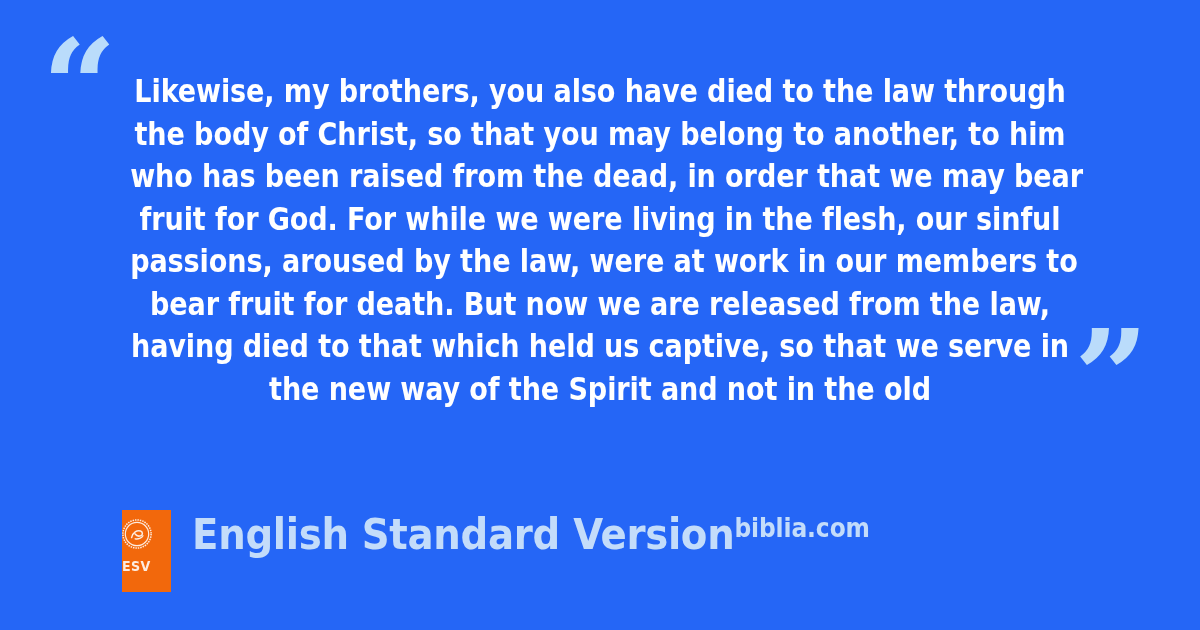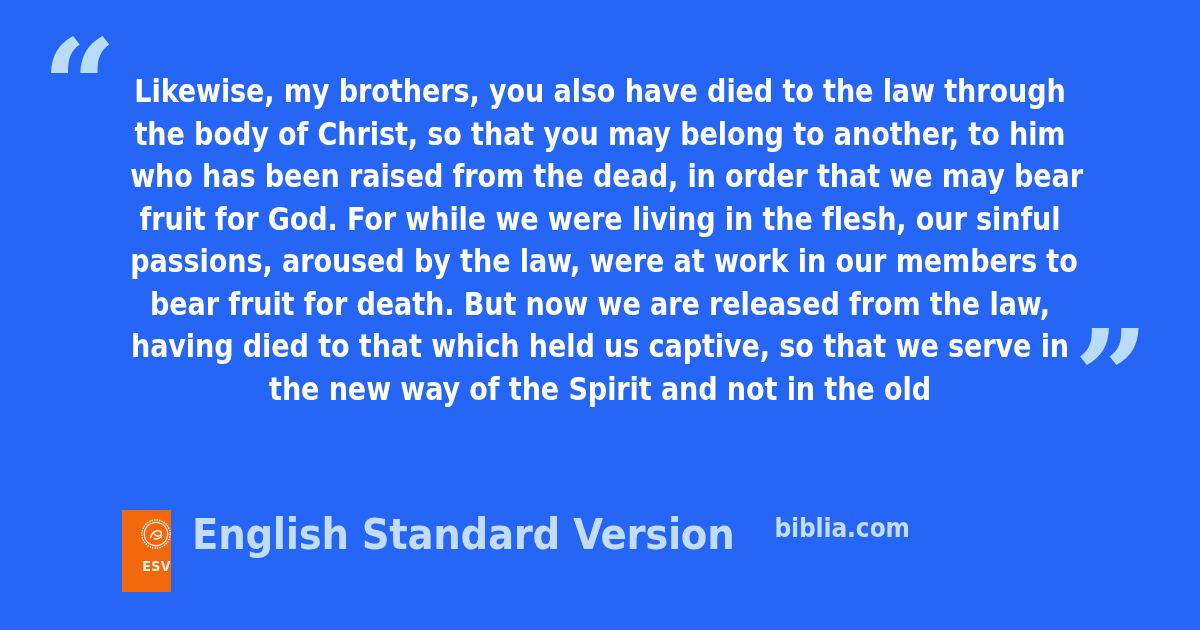--- a/index.html
+++ b/index.html
@@ -74,21 +74,21 @@
     flex-direction: row;
     align-items: flex-start;
   }
 
   #esv-logo {
     width: 49px;
     height: 82px;
     background: #f2680c;
     display: flex;
     flex-direction: column;
-    align-items: flex-end;
+    align-items: flex-start;
     justify-content: flex-start;
     flex: 0 0 auto;
     box-sizing: border-box;
     padding-top: 9px;
   }
   #esv-seal {
     width: 30px;
     height: 30px;
     display: block;
   }
@@ -120,21 +120,20 @@
   }
   #site-url {
     margin-top: 3px;
     font-family: "DejaVu Sans Condensed", "Liberation Sans Narrow", "Liberation Sans", sans-serif;
     font-weight: 700;
     font-size: 26px;
     line-height: 28px;
     letter-spacing: -0.1px;
     color: #c3dcfa;
     white-space: nowrap;
-    margin-left: 40px;
   }
 </style>
 </head>
 <body>
 
 <div id="card">
 
   <span id="quote-open" class="quote-mark">“</span>
 
   <span id="quote-close" class="quote-mark">”</span>

